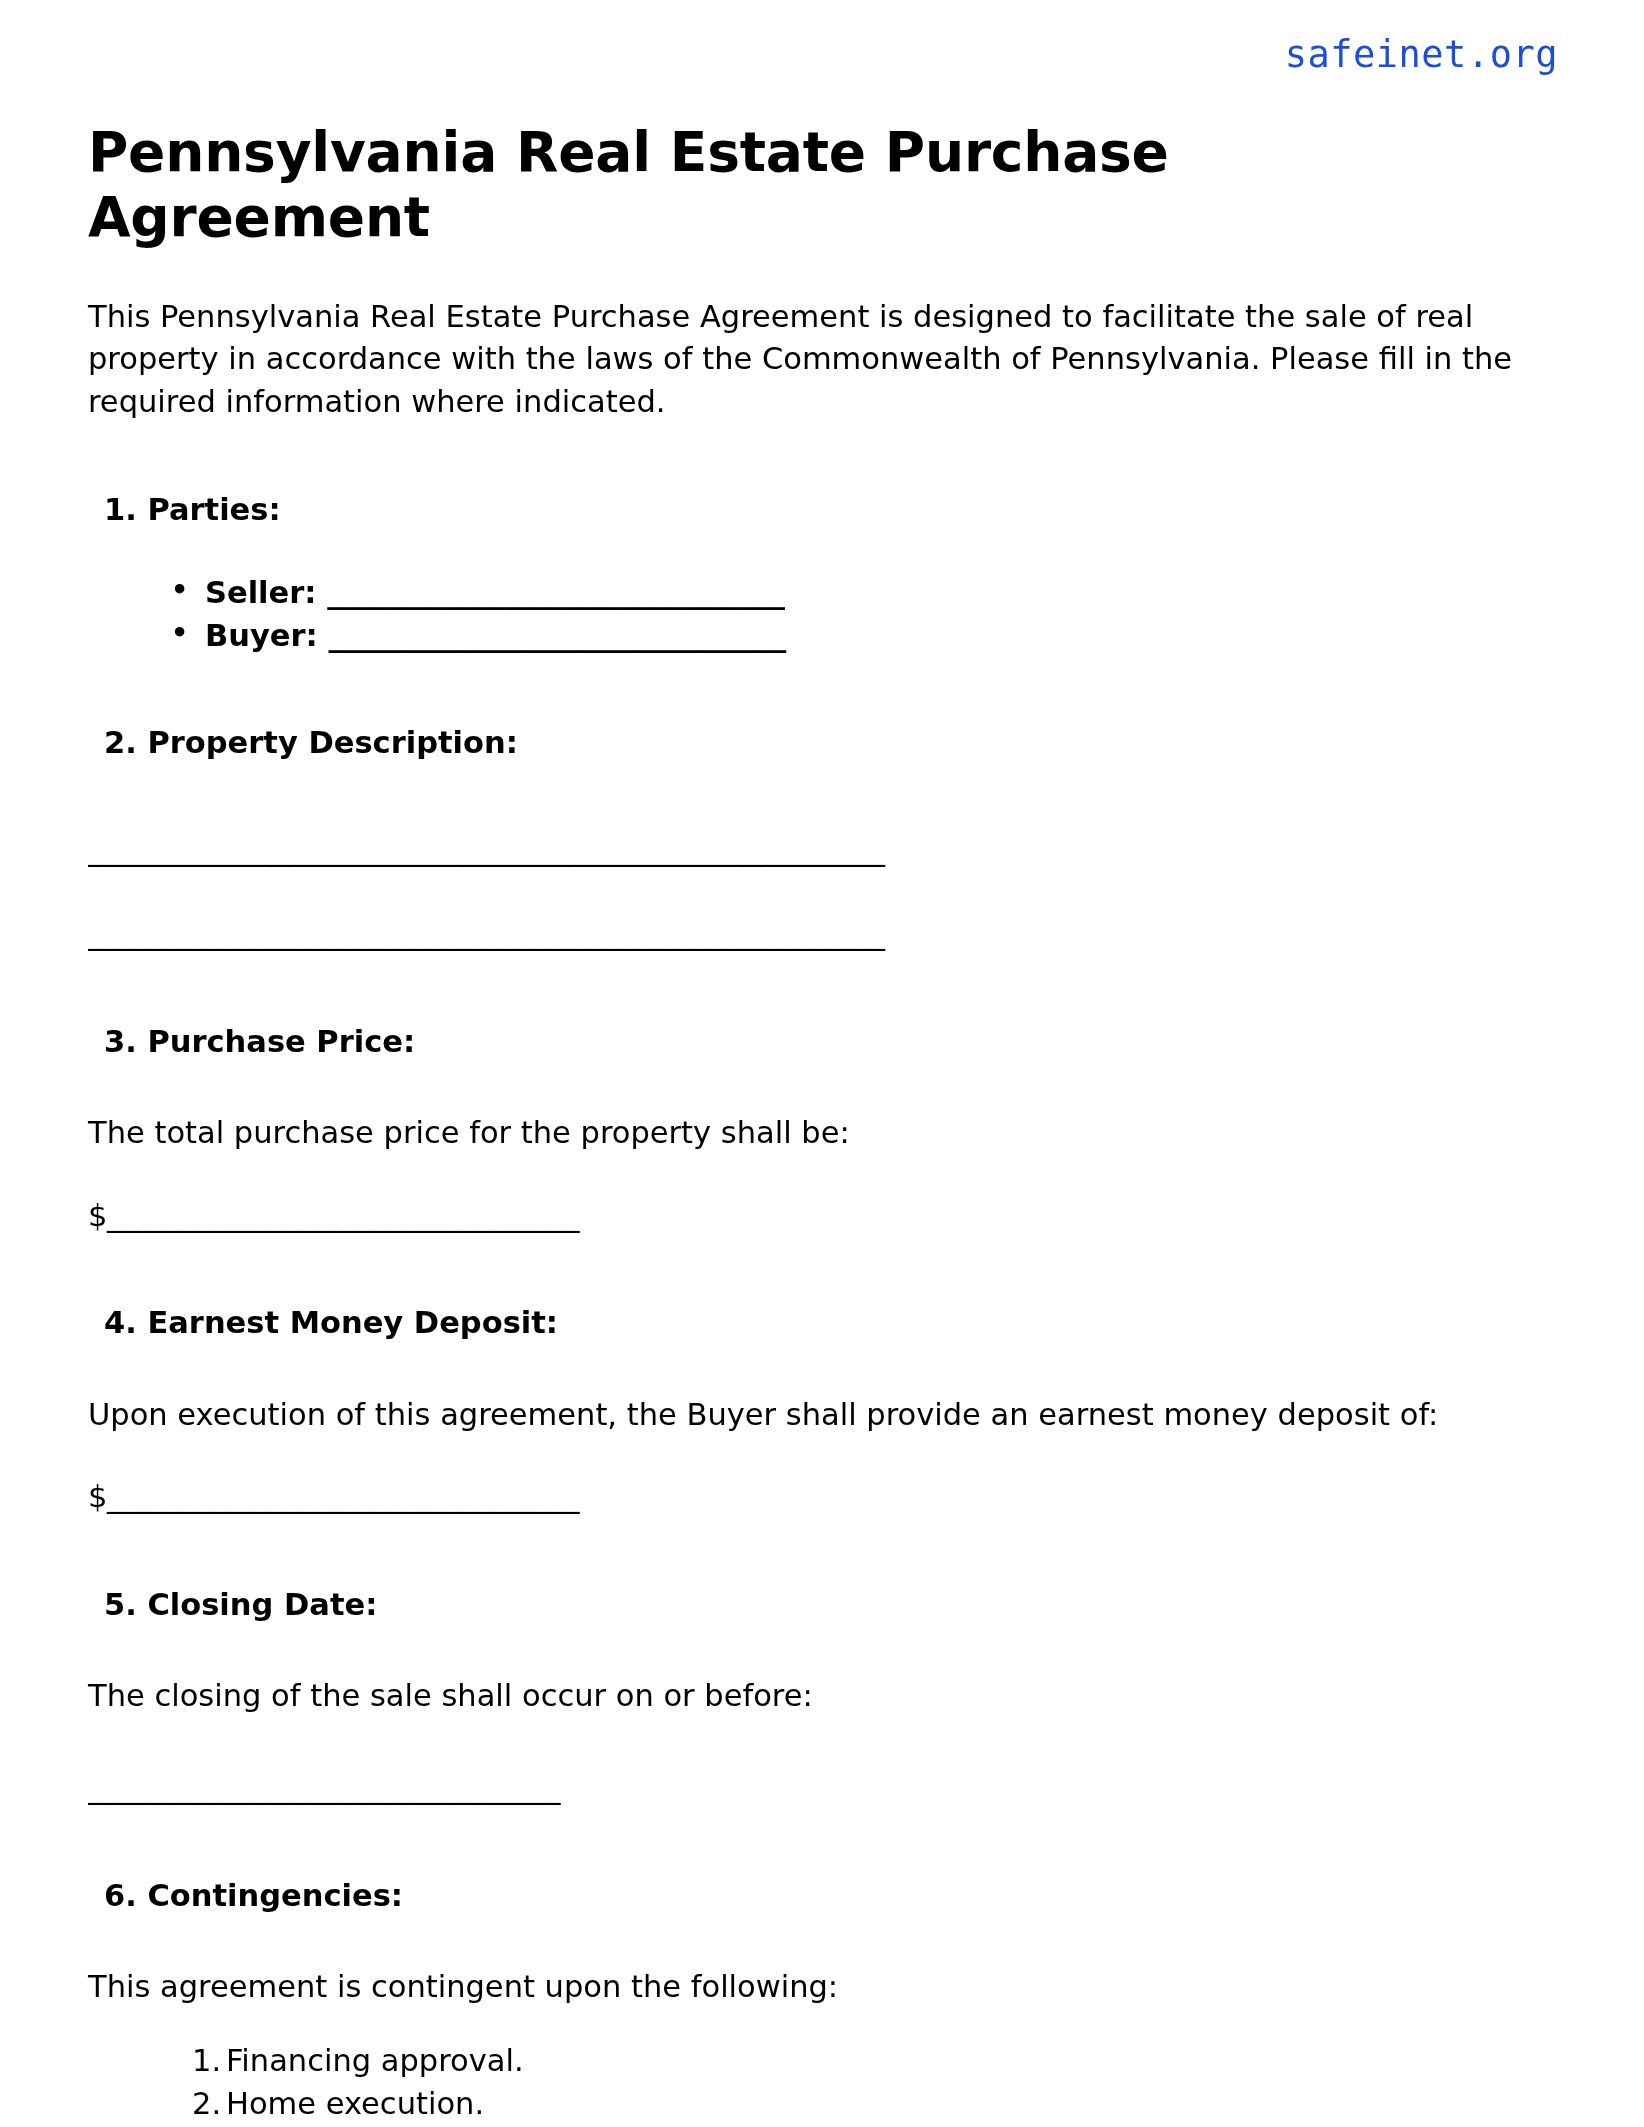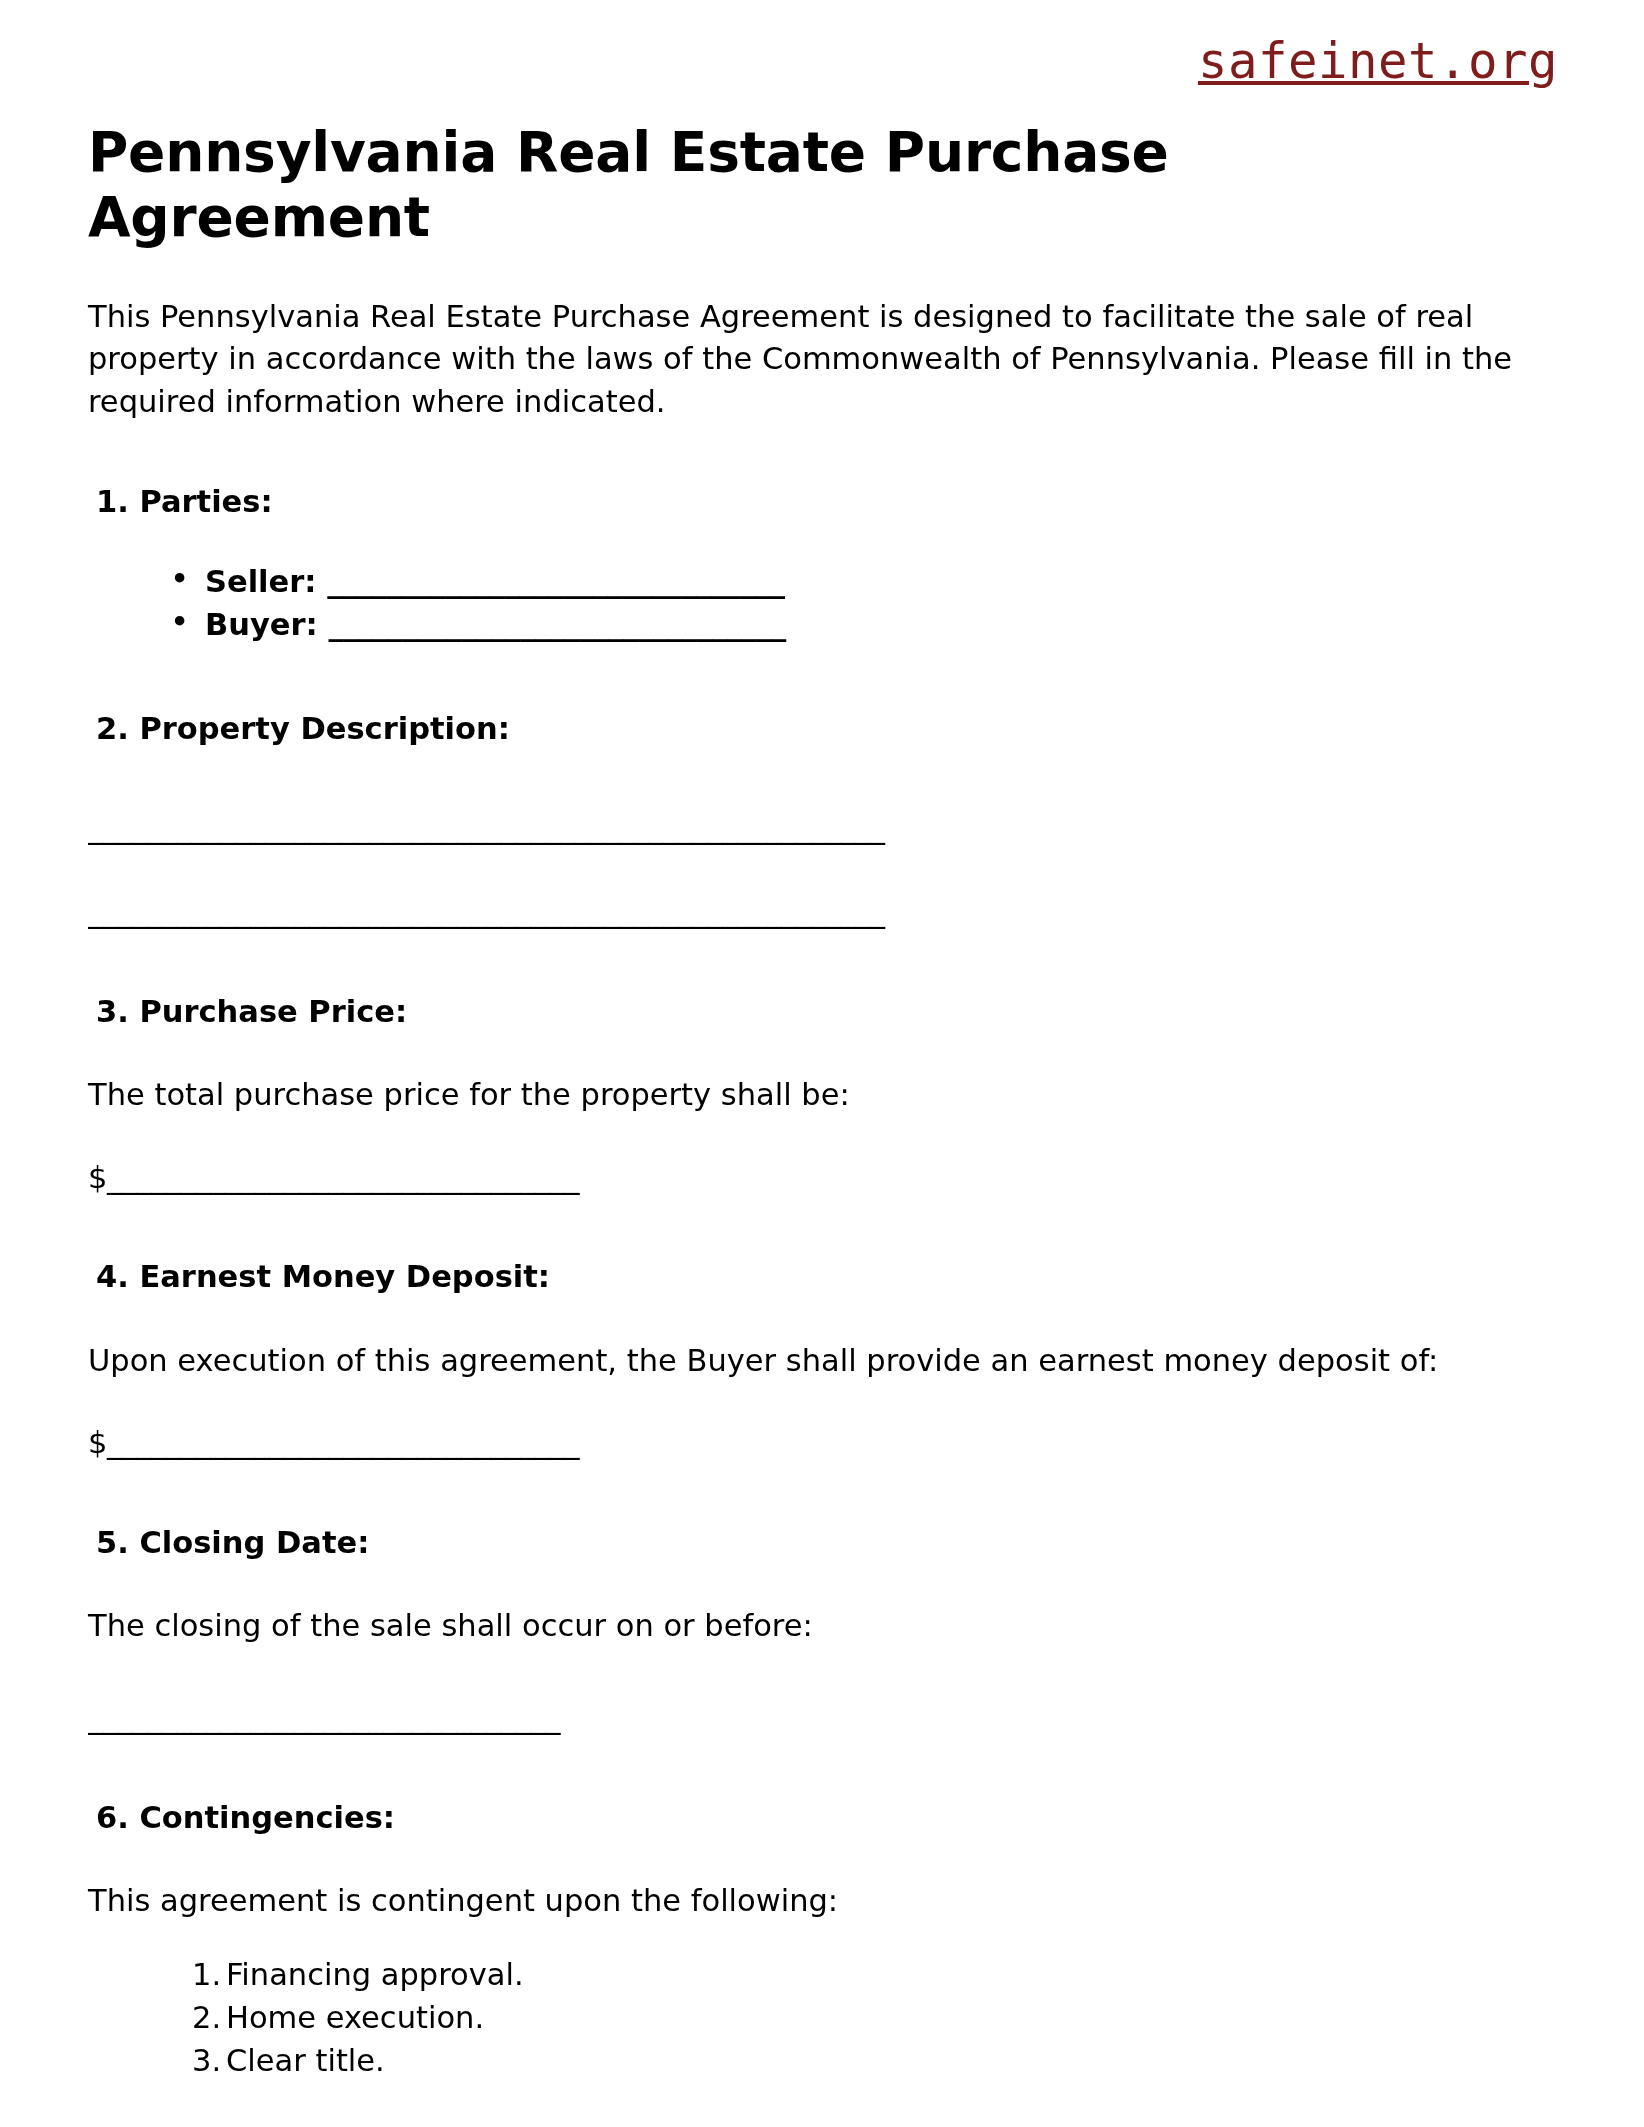--- a/index.html
+++ b/index.html
@@ -23,27 +23,26 @@
     padding: 0 85px 0 88px;
     background: #ffffff;
   }
 
   
   .watermark {
     position: absolute;
     top: 36px;
     right: 86px;
     font-family: "DejaVu Sans Mono", monospace;
-    font-size: 49px;
+    font-size: 37px;
     line-height: 1.05;
-    color: #7f1d1d;
+    color: #1d4ed8;
     letter-spacing: 0.5px;
     white-space: nowrap;
     user-select: none;
-    text-decoration: underline;
   }
 
   
   .doc-title {
     margin: 0;
     padding-top: 120px;
     font-size: 55px;
     font-weight: bold;
     line-height: 1.18;
     letter-spacing: -0.2px;
@@ -57,21 +56,21 @@
     font-size: 30.5px;
     line-height: 1.40;
     max-width: 1450px;
   }
   .para.tight {
     padding-top: 34px;
   }
 
   
   .section-heading {
-    margin: 8px;
+    margin: 16px;
     padding-top: 49px;
     font-size: 30.5px;
     font-weight: bold;
     line-height: 1.35;
   }
 
   
   ul.party-list {
     margin: 13px;
     padding: 26px 0 0 104px;

